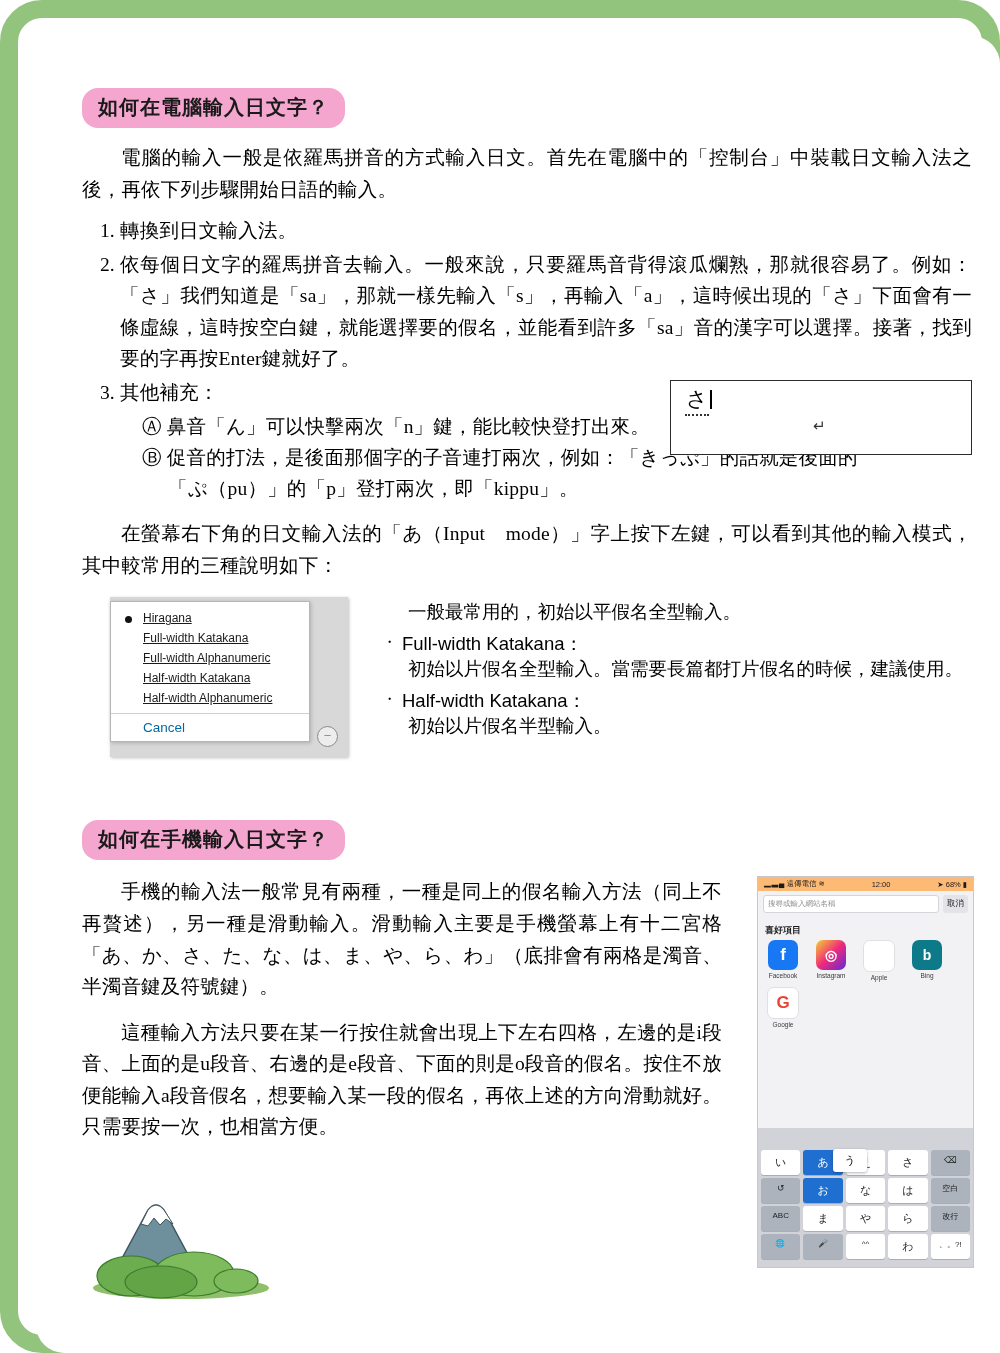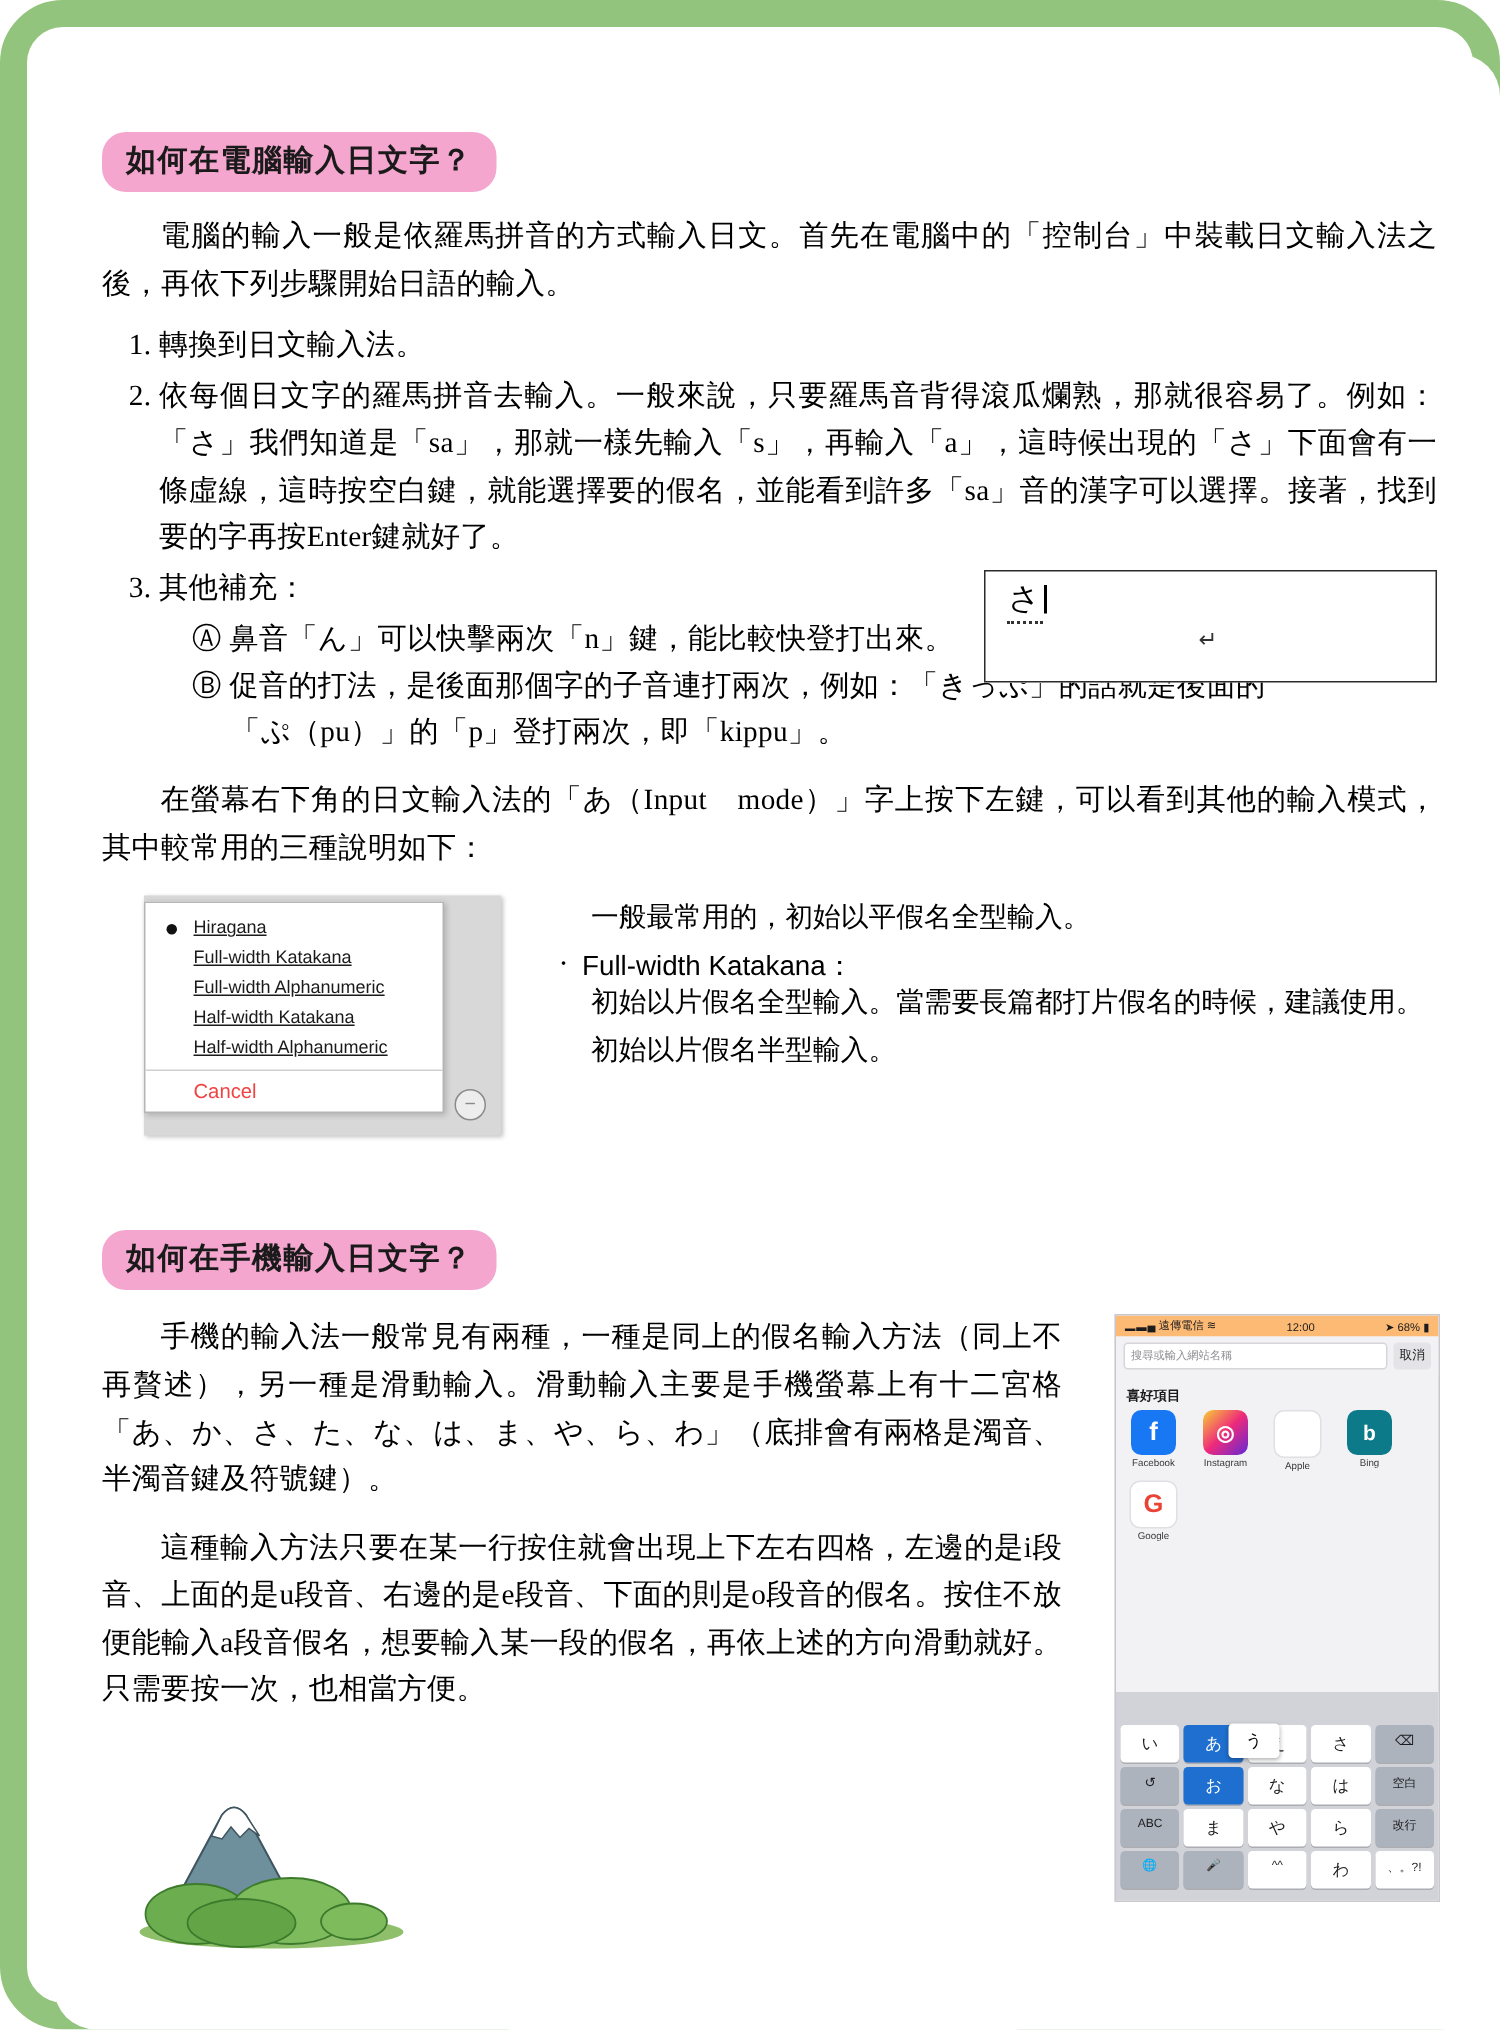--- a/index.html
+++ b/index.html
@@ -27,21 +27,21 @@
     position: absolute;
     left: 18px; top: 18px;
     width: 964px;
     height: 1317px;
     background: #ffffff;
     border-radius: 28px;
     overflow: hidden;
   }
   .content {
     position: absolute;
-    left: 32px;
+    left: 46px;
     top: 52px;
     width: 890px;
   }
 
   
   .pill {
     display: inline-block;
     background: #f4a6ce;
     color: #1a1a1a;
     font-family: "Liberation Sans", sans-serif;
@@ -180,21 +180,21 @@
   }
   .mode-sep {
     height: 1px;
     background: #cfcfcf;
     margin: 5px 0 4px 0;
   }
   .mode-cancel {
     font-family: "Liberation Sans", sans-serif;
     font-size: 13.5px;
     padding: 2px 8px 2px 32px;
-    color: #ef4444;
+    color: #0369a1;
   }
   .minus-btn {
     position: absolute;
     right: 10px;
     bottom: 10px;
     width: 19px; height: 19px;
     border-radius: 50%;
     border: 1.4px solid #8a8a8a;
     color: #8a8a8a;
     font-size: 13px;
@@ -423,20 +423,23 @@
         </div>
 
         <div class="mode-desc">
           <div class="d-body">一般最常用的，初始以平假名全型輸入。</div>
 
           <div class="d-title">
             <span class="dot">・</span><span>Full-width Katakana：</span>
           </div>
           <div class="d-body">初始以片假名全型輸入。當需要長篇都打片假名的時候，建議使用。</div>
 
+          <div class="d-title">
+            <span class="dot">・</span><span>Half-width Katakana：</span>
+          </div>
           <div class="d-body">初始以片假名半型輸入。</div>
         </div>
       </div>
 
       
       <div style="margin-top:48px;text-decoration:underline;">
         <div class="pill">如何在手機輸入日文字？</div>
       </div>
 
       <div style="position:relative; margin-top:16px;">

